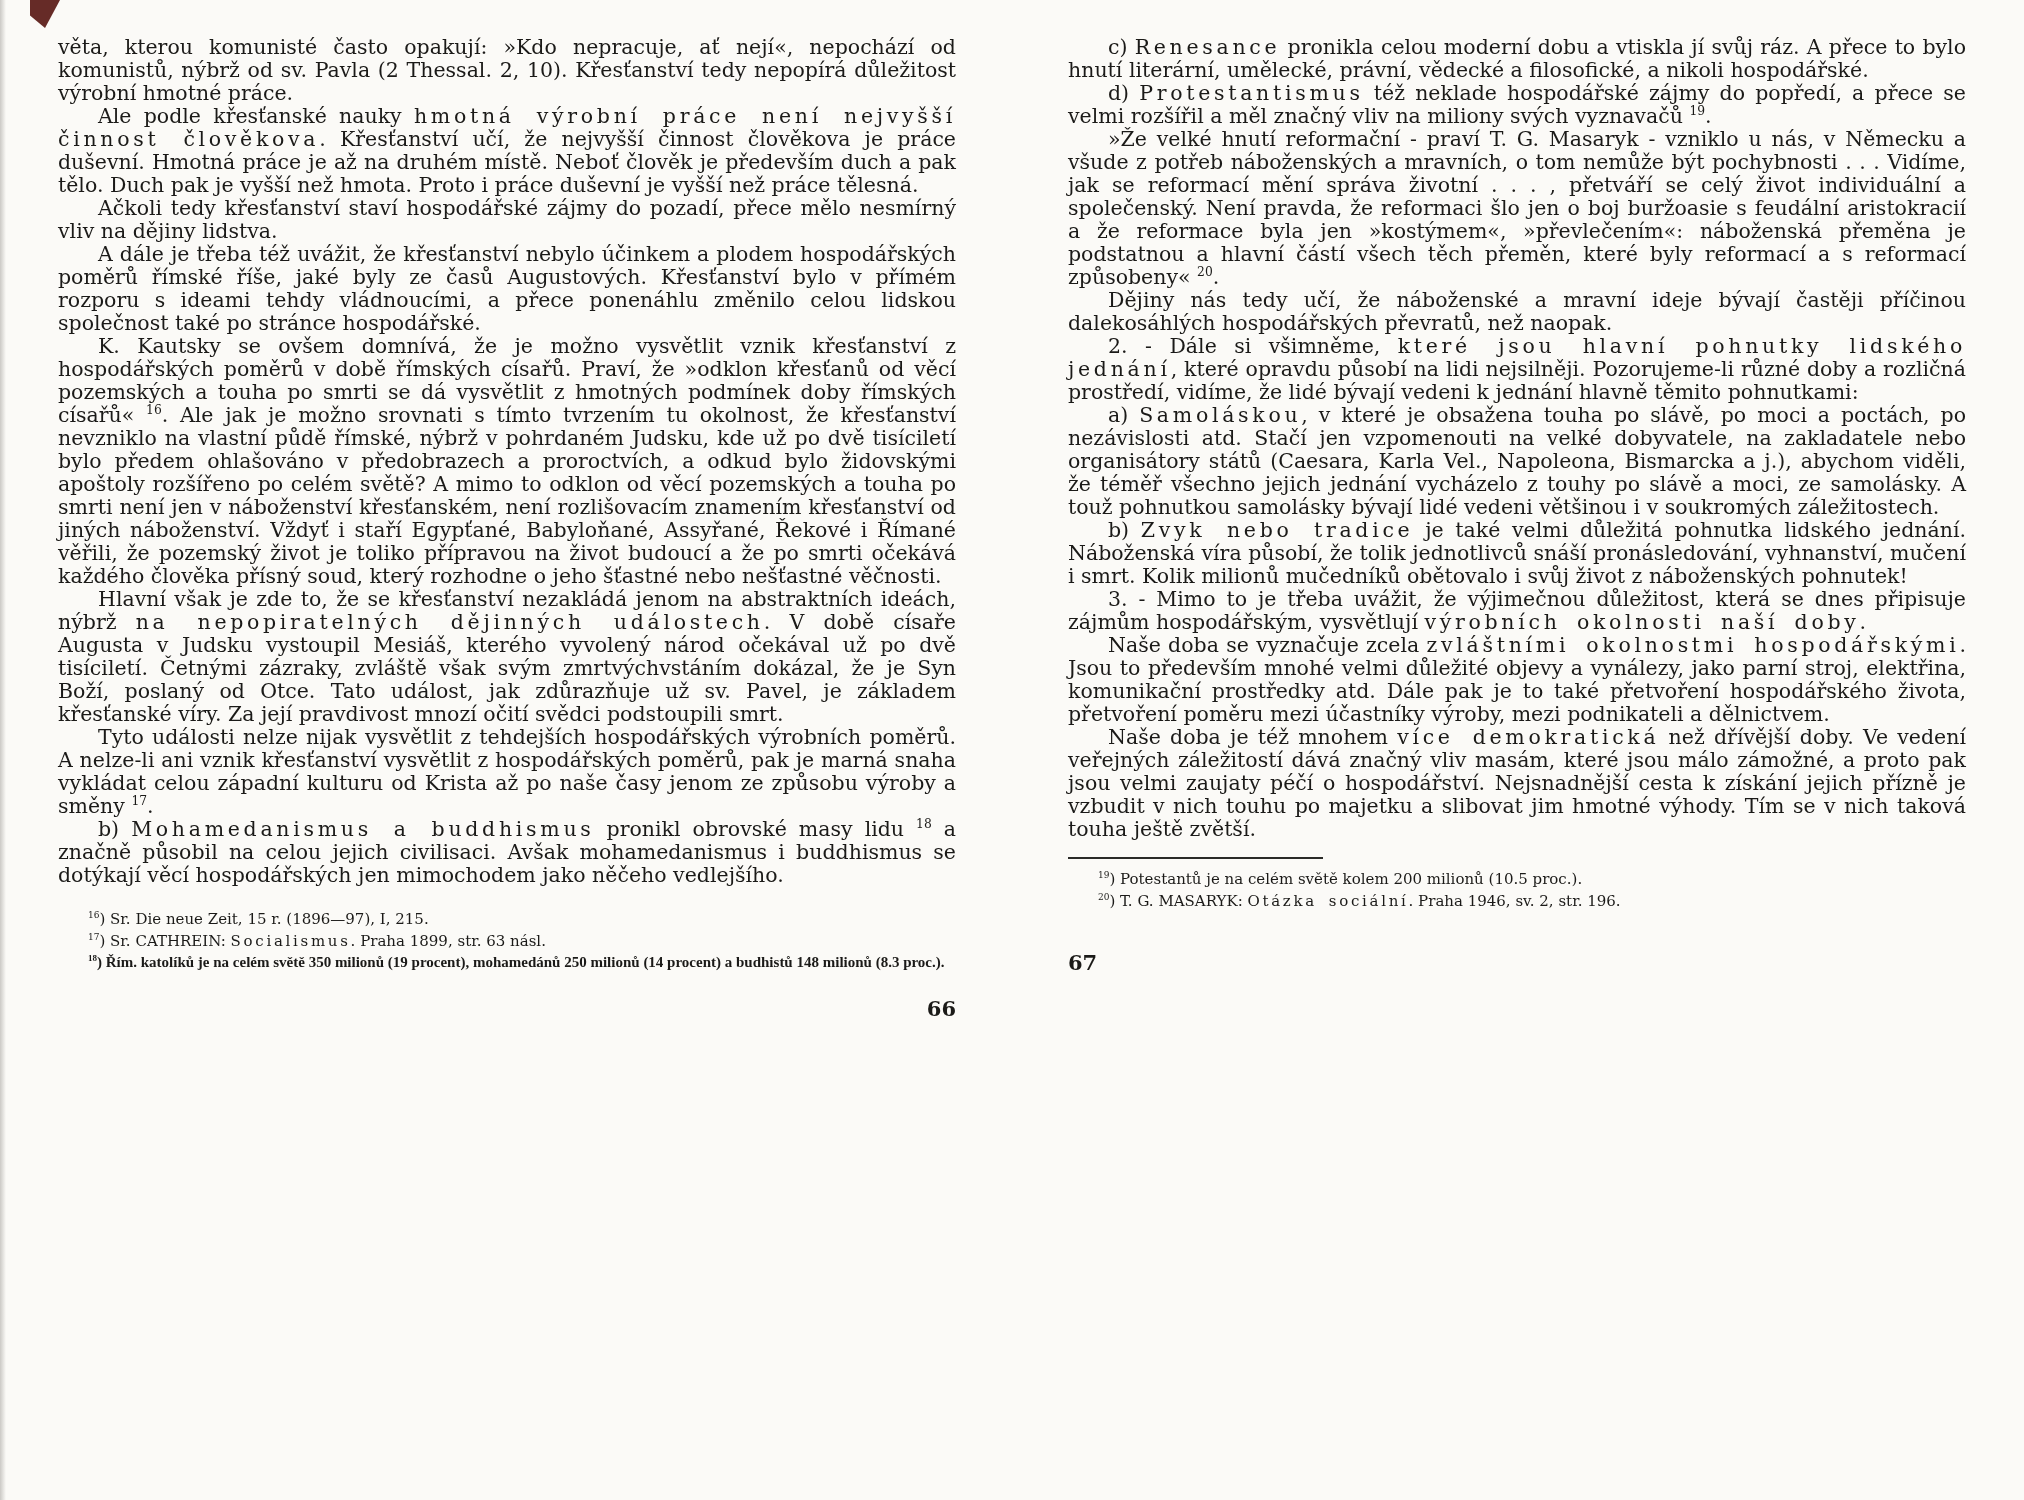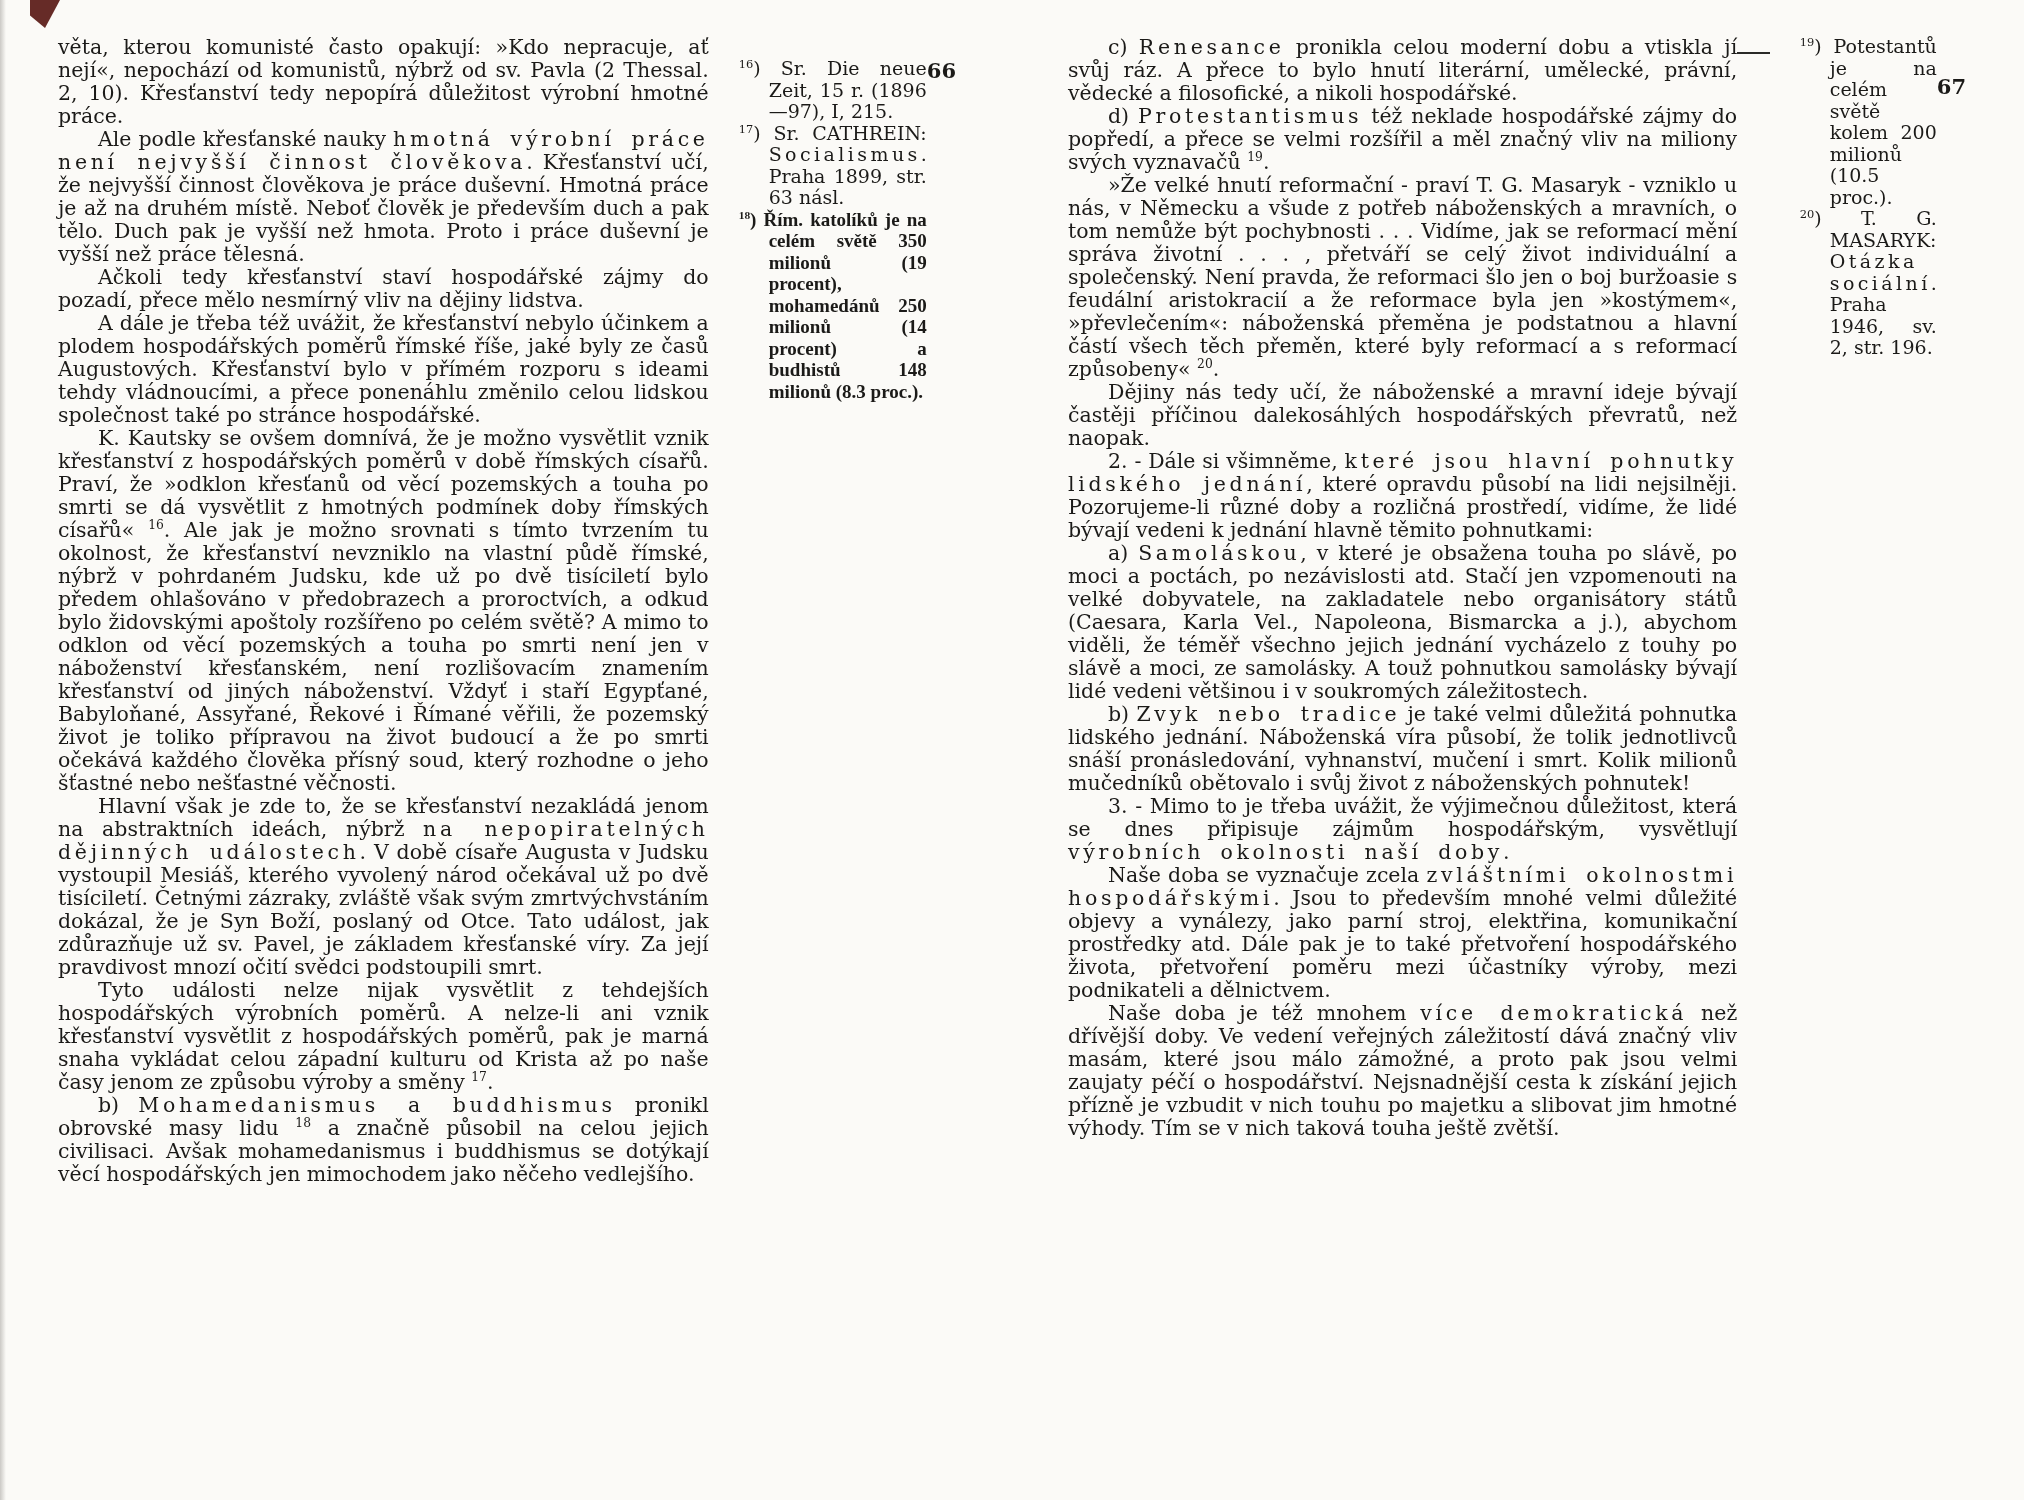--- a/index.html
+++ b/index.html
@@ -17,21 +17,21 @@
     width: 2024px;
     height: 1500px;
     display: flex;
     padding: 36px 58px 0 58px;
     gap: 112px;
   }
   .page {
     position: relative;
     width: 898px;
     display: flex;
-    flex-direction: row;
+    flex-direction: column;
   }
   .page-body {
     font-size: 20.5px;
     line-height: 23px;
     text-align: justify;
   }
   .para { margin: 0; }
   .para.indent { text-indent: 40px; }
   .sp {
     letter-spacing: 0.18em;
@@ -42,21 +42,21 @@
     line-height: 0;
     vertical-align: super;
   }
   .footnote-rule {
     width: 255px;
     border-top: 2px solid #2a2a28;
     margin: 16px 0 10px 0;
   }
   .footnotes {
     margin-top: 22px;
-    font-size: 19px;
+    font-size: 15px;
     line-height: 21.5px;
     text-align: justify;
   }
   .page[data-name="page-right"] .footnotes { margin-top: 0; }
   .footnote {
     padding-left: 60px;
     text-indent: -30px;
   }
   .footnote.bold { font-weight: bold; font-family: Liberation Serif, serif; }
   .page-number {

